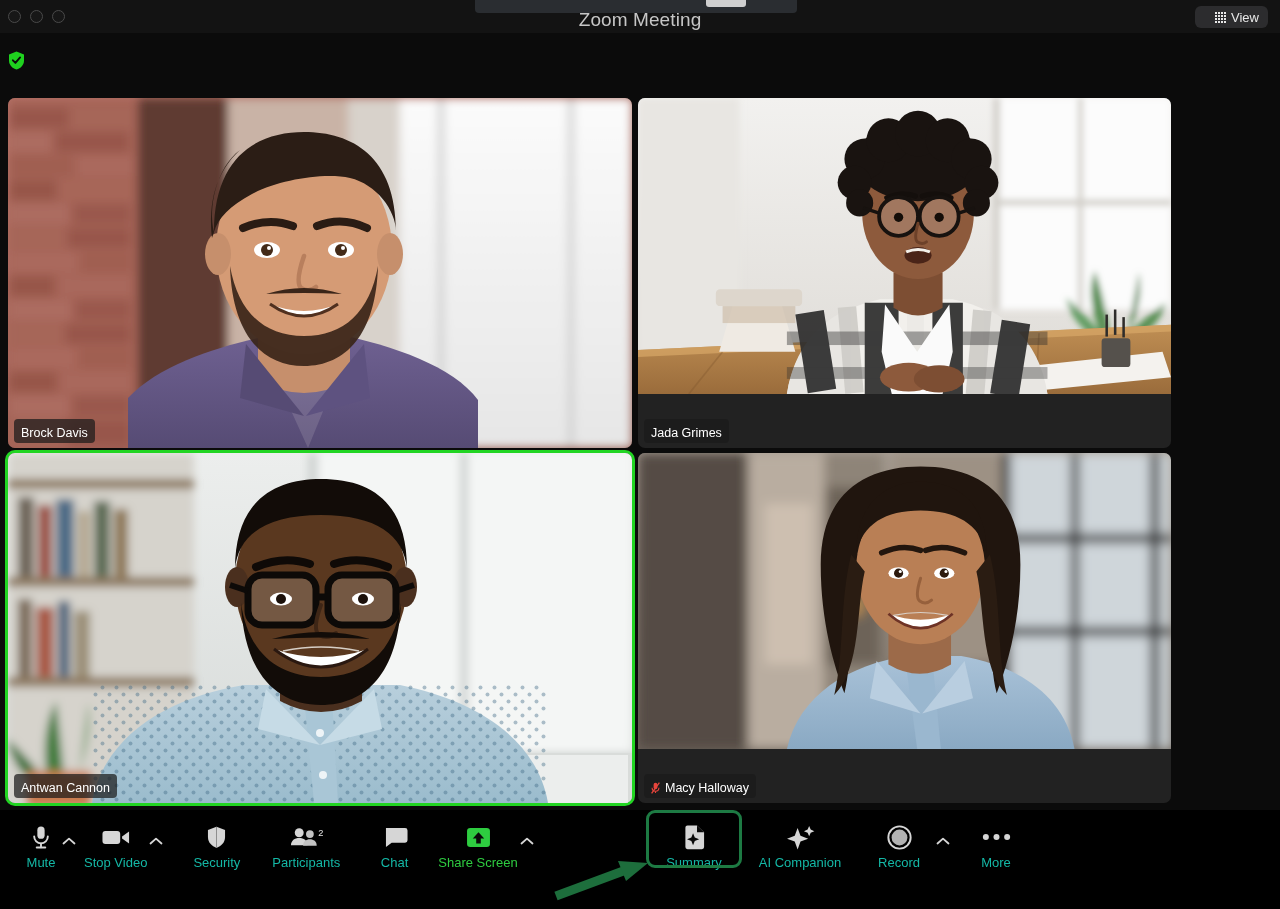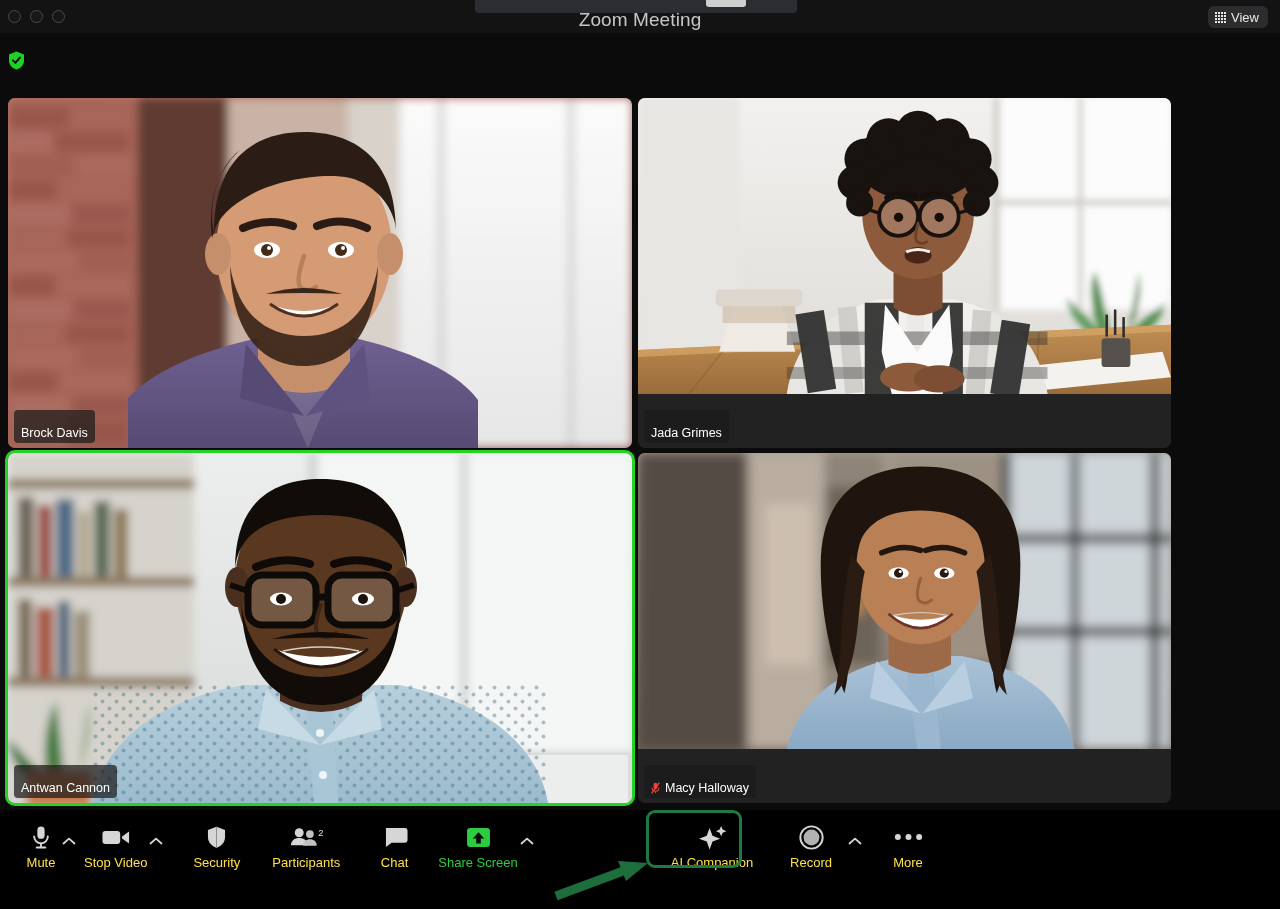--- a/index.html
+++ b/index.html
@@ -29,21 +29,21 @@
     display:block; width:13px; height:13px; border-radius:50%;
     background:#171717; border:1.4px solid #4a4a4a;
   }
   .win-title {
     position:absolute; left:0; top:9px; width:1280px; text-align:center;
     color:#c6c6c6; font-size:19px; letter-spacing:.1px;
   }
   .view-btn {
     position:absolute; right:12px; top:6px; height:22px;
     display:flex; align-items:center; gap:5px;
-    background:#2c2c2e; border-radius:6px; padding:0 9px 0 7px;
+    background:#2c2c2e; border-radius:6px; padding:0 9px 0 20px;
     color:#e8e8e8; font-size:13px; cursor:pointer;
   }
   .grid-icon { display:grid; grid-template-columns:repeat(4,2px); grid-template-rows:repeat(4,2px); gap:1px; }
   .grid-icon i { background:#e8e8e8; display:block; width:2px; height:2px; }
 
   
   .shield-badge { position:absolute; left:8px; top:51px; width:17px; height:19px; }
 
   
   .stage { position:absolute; left:0; top:96px; width:1280px; height:714px; }
@@ -54,39 +54,39 @@
   .tile.r1 { top:357px; height:350px; }
   .tile.c0 { left:8px; width:624px; }
   .tile.c1 { left:638px; width:533px; }
   .tile.active { box-shadow:0 0 0 3px #22d523; }
 
   .vimg { position:absolute; inset:0; }
 
   .namelabel {
     position:absolute; left:6px; bottom:5px;
     background:rgba(26,26,26,.72); color:#fff;
-    font-size:12.5px; padding:16px 7px 3px 7px; border-radius:4px;
+    font-size:12.5px; padding:7px 7px 3px 7px; border-radius:4px;
     display:flex; align-items:center; gap:5px; white-space:nowrap;
   }
   .mutemic { width:9px; height:12px; flex:0 0 auto; }
 
   
   .toolbar {
     position:absolute; left:0; top:810px; width:1280px; height:99px;
     background:#000;
   }
   .tb-left { position:absolute; left:18px; top:8px; display:flex; align-items:flex-start; }
   .tb-right { position:absolute; left:650px; top:8px; display:flex; align-items:flex-start; }
   .tbitem {
     position:relative; display:flex; flex-direction:column; align-items:center;
     justify-content:flex-start; padding:5px 4px 4px 4px; cursor:pointer;
     min-width:46px;
   }
   .tbicon { height:28px; display:flex; align-items:center; justify-content:center; }
-  .tblabel { margin-top:4px; color:#fde047; font-size:13px; white-space:nowrap; }
+  .tblabel { margin-top:4px; color:#14b8a6; font-size:13px; white-space:nowrap; }
   .tblabel.green { color:#2ecc40; }
   .chev { width:16px; align-self:flex-start; margin-top:13px; margin-left:-2px; margin-right:2px; cursor:pointer; }
 
   .highlight-box {
     position:absolute; left:646px; top:810px; width:96px; height:58px;
     border:3px solid #1d7a43; border-radius:9px; pointer-events:none;
   }
   .arrow-anno { position:absolute; left:540px; top:850px; width:200px; height:59px; pointer-events:none; }
 </style>
 </head>
@@ -623,20 +623,30 @@
       </div>
       <span class="chev">
         <svg viewBox="0 0 14 8" width="14" height="8">
             <path d="M1.5 6.5 L7 1.6 L12.5 6.5" stroke="#d6d6d6" stroke-width="1.8" fill="none" stroke-linecap="round" stroke-linejoin="round"></path>
           </svg>
       </span>
     </div>
 
     <div class="tb-right">
 
+      <div class="tbitem" style="min-width:88px;">
+        <span class="tbicon">
+          <svg viewBox="0 0 24 26" width="23" height="25">
+            <path d="M2.5 2.6 A2.2 2.2 0 0 1 4.7 0.4 H14.6 L22 7.6 V23 A2.2 2.2 0 0 1 19.8 25.2 H4.7 A2.2 2.2 0 0 1 2.5 23 Z" fill="#d6d6d6"></path>
+            <path d="M14.6 0.4 V7.6 H22 Z" fill="#0a0a0a"></path>
+            <path d="M10.5 8.6 L12.3 13.1 L16.8 14.9 L12.3 16.7 L10.5 21.2 L8.7 16.7 L4.2 14.9 L8.7 13.1 Z" fill="#0a0a0a"></path>
+          </svg>
+        </span>
+        <span class="tblabel">Summary</span>
+      </div>
 
       <div class="tbitem" style="min-width:96px; margin-left:14px;">
         <span class="tbicon">
           <svg viewBox="0 0 30 26" width="29" height="25">
             <path d="M12 3 L15 11.2 L23 14.2 L15 17.2 L12 25.4 L9 17.2 L1 14.2 L9 11.2 Z" fill="#d6d6d6"></path>
             <path d="M24 1 L25.6 4.8 L29.4 6.4 L25.6 8 L24 11.8 L22.4 8 L18.6 6.4 L22.4 4.8 Z" fill="#d6d6d6"></path>
           </svg>
         </span>
         <span class="tblabel">AI Companion</span>
       </div>

